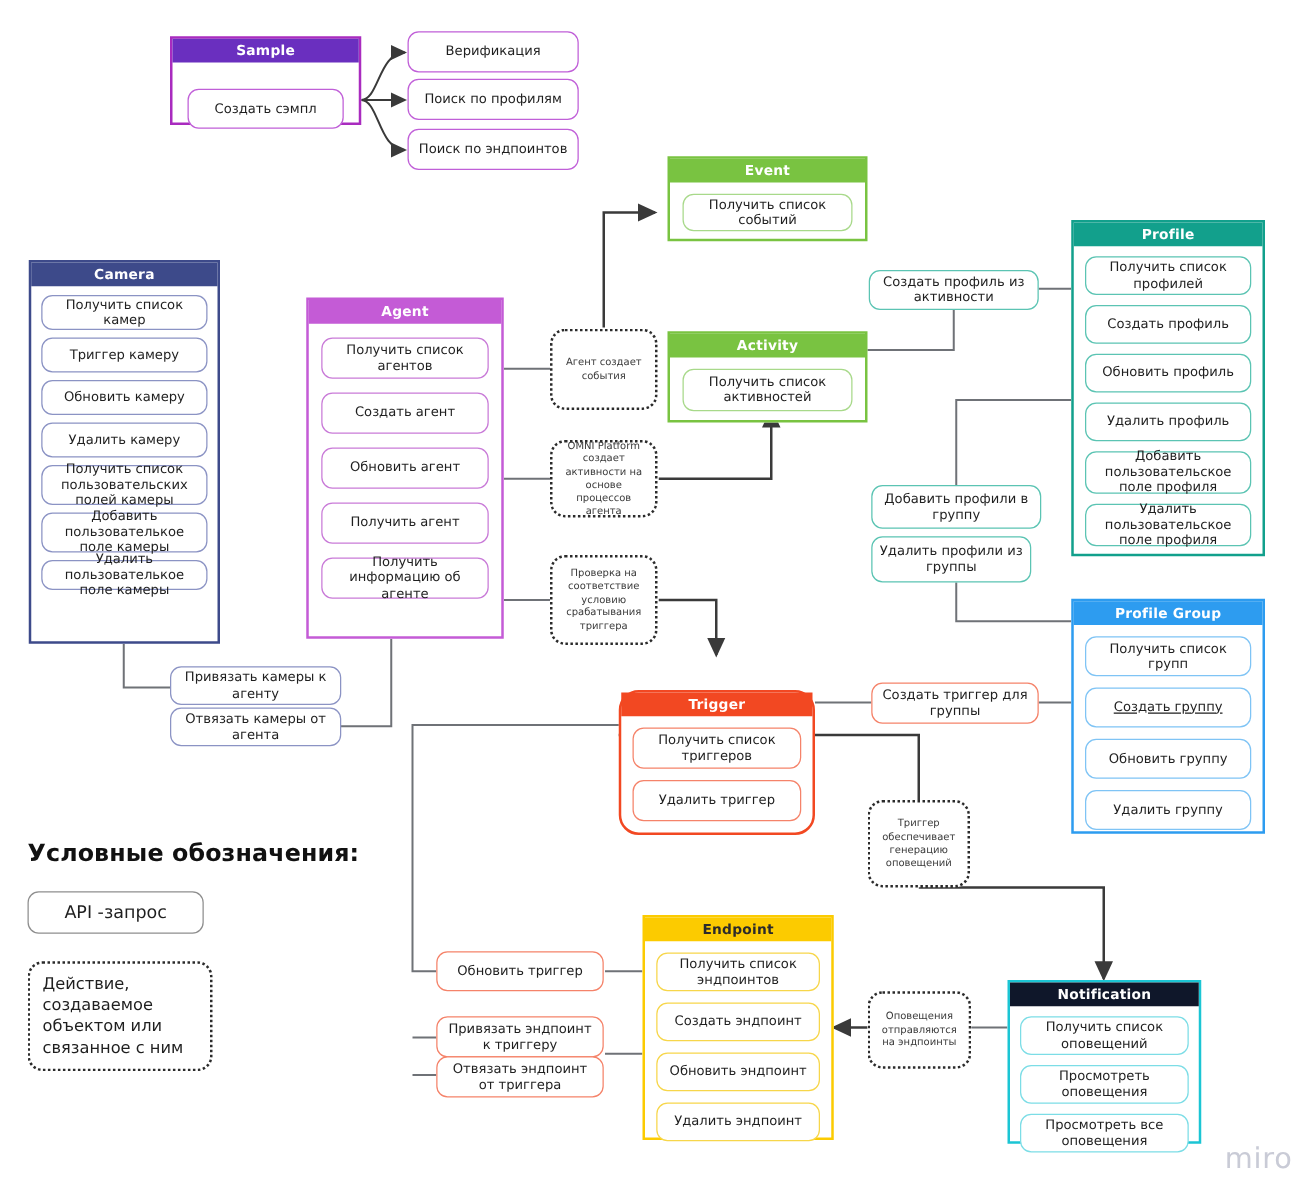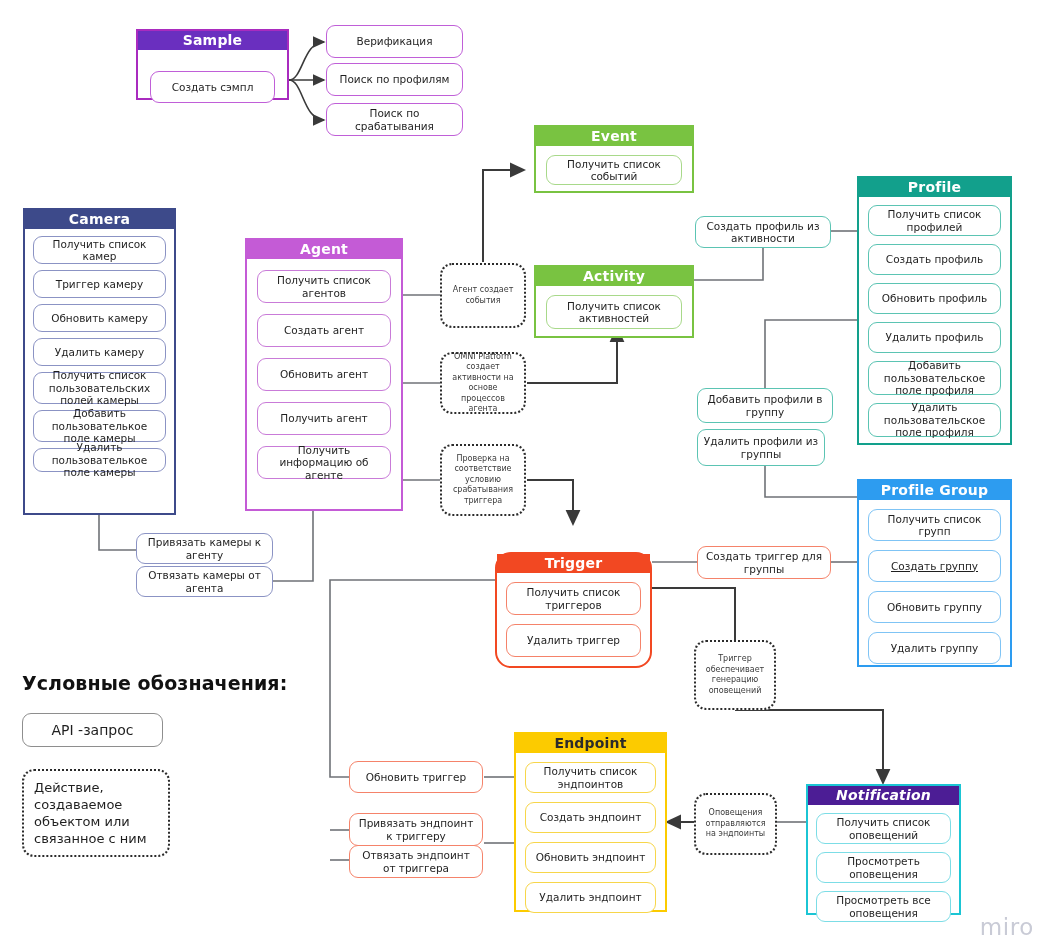--- a/index.html
+++ b/index.html
@@ -11,21 +11,21 @@
     overflow:hidden;
     color:#1a1a1a;
   }
   #canvas{position:absolute;inset:0;width:1050px;height:951px;}
   svg#wires{position:absolute;left:0;top:0;width:1050px;height:951px;pointer-events:none;}
 
   
   .group{position:absolute;box-sizing:border-box;border:2px solid #000;background:#fff;}
   .group > .ghead{
     height:19px;line-height:19px;text-align:center;
-    font-size:14px;font-weight:bold;color:#fff;letter-spacing:.2px;
+    font-size:11px;font-weight:bold;color:#fff;letter-spacing:.2px;
   }
   .group > .gbody{padding:7px 8px 8px 8px;display:flex;flex-direction:column;gap:7px;}
 
   
   .pill{
     box-sizing:border-box;
     border:1.3px solid #8e8e8e;border-radius:9px;background:#fff;
     display:flex;align-items:center;justify-content:center;text-align:center;
     font-size:10.5px;line-height:12.5px;color:#1f1f1f;padding:3px 5px;
   }
@@ -119,21 +119,21 @@
 
   <div class="group" style="left:136px;top:29px;width:153px;height:71px;border-color:#A92BBF;">
     <div class="ghead" style="background:#6A2FBF;">Sample</div>
     <div class="gbody" style="padding:21px 12px;">
       <div class="pill" style="height:32px;border-color:#C05FD8;">Создать сэмпл</div>
     </div>
   </div>
 
   <div class="pill fpill" style="left:326px;top:25px;width:137px;height:33px;border-color:#C05FD8;">Верификация</div>
   <div class="pill fpill" style="left:326px;top:63px;width:137px;height:33px;border-color:#C05FD8;">Поиск по профилям</div>
-  <div class="pill fpill" style="left:326px;top:103px;width:137px;height:33px;border-color:#C05FD8;">Поиск по срабатывания</div>
+  <div class="pill fpill" style="left:326px;top:103px;width:137px;height:33px;border-color:#C05FD8;">Поиск по эндпоинтов</div>
 
   <div class="group" style="left:23px;top:208px;width:153px;height:307px;border-color:#3D4A8A;">
     <div class="ghead" style="background:#3D4A8A;">Camera</div>
     <div class="gbody" style="gap:6px;">
       <div class="pill" style="height:28px;border-color:#8B93C4;">Получить список камер</div>
       <div class="pill" style="height:28px;border-color:#8B93C4;">Триггер камеру</div>
       <div class="pill" style="height:28px;border-color:#8B93C4;">Обновить камеру</div>
       <div class="pill" style="height:28px;border-color:#8B93C4;">Удалить камеру</div>
       <div class="pill" style="height:32px;border-color:#8B93C4;">Получить список пользовательских полей камеры</div>
       <div class="pill" style="height:32px;border-color:#8B93C4;">Добавить пользователькое поле камеры</div>
@@ -218,21 +218,21 @@
     <div class="ghead" style="background:#FCCB00;color:#2b2b2b;">Endpoint</div>
     <div class="gbody" style="gap:9px;padding:9px;">
       <div class="pill" style="height:31px;border-color:#F7D64A;">Получить список эндпоинтов</div>
       <div class="pill" style="height:31px;border-color:#F7D64A;">Создать эндпоинт</div>
       <div class="pill" style="height:31px;border-color:#F7D64A;">Обновить эндпоинт</div>
       <div class="pill" style="height:31px;border-color:#F7D64A;">Удалить эндпоинт</div>
     </div>
   </div>
 
   <div class="group" style="left:806px;top:784px;width:155px;height:131px;border-color:#1BC5D4;">
-    <div class="ghead" style="background:#4c1d95;font-style:italic;">Notification</div>
+    <div class="ghead" style="background:#0f172a;">Notification</div>
     <div class="gbody" style="gap:8px;padding:8px;">
       <div class="pill" style="height:31px;border-color:#7CDDE6;">Получить список оповещений</div>
       <div class="pill" style="height:31px;border-color:#7CDDE6;">Просмотреть оповещения</div>
       <div class="pill" style="height:31px;border-color:#7CDDE6;">Просмотреть все оповещения</div>
     </div>
   </div>
 
   <div id="legend">
     <div class="legend-title">Условные обозначения:</div>
     <div class="legend-api">API -запрос</div>

